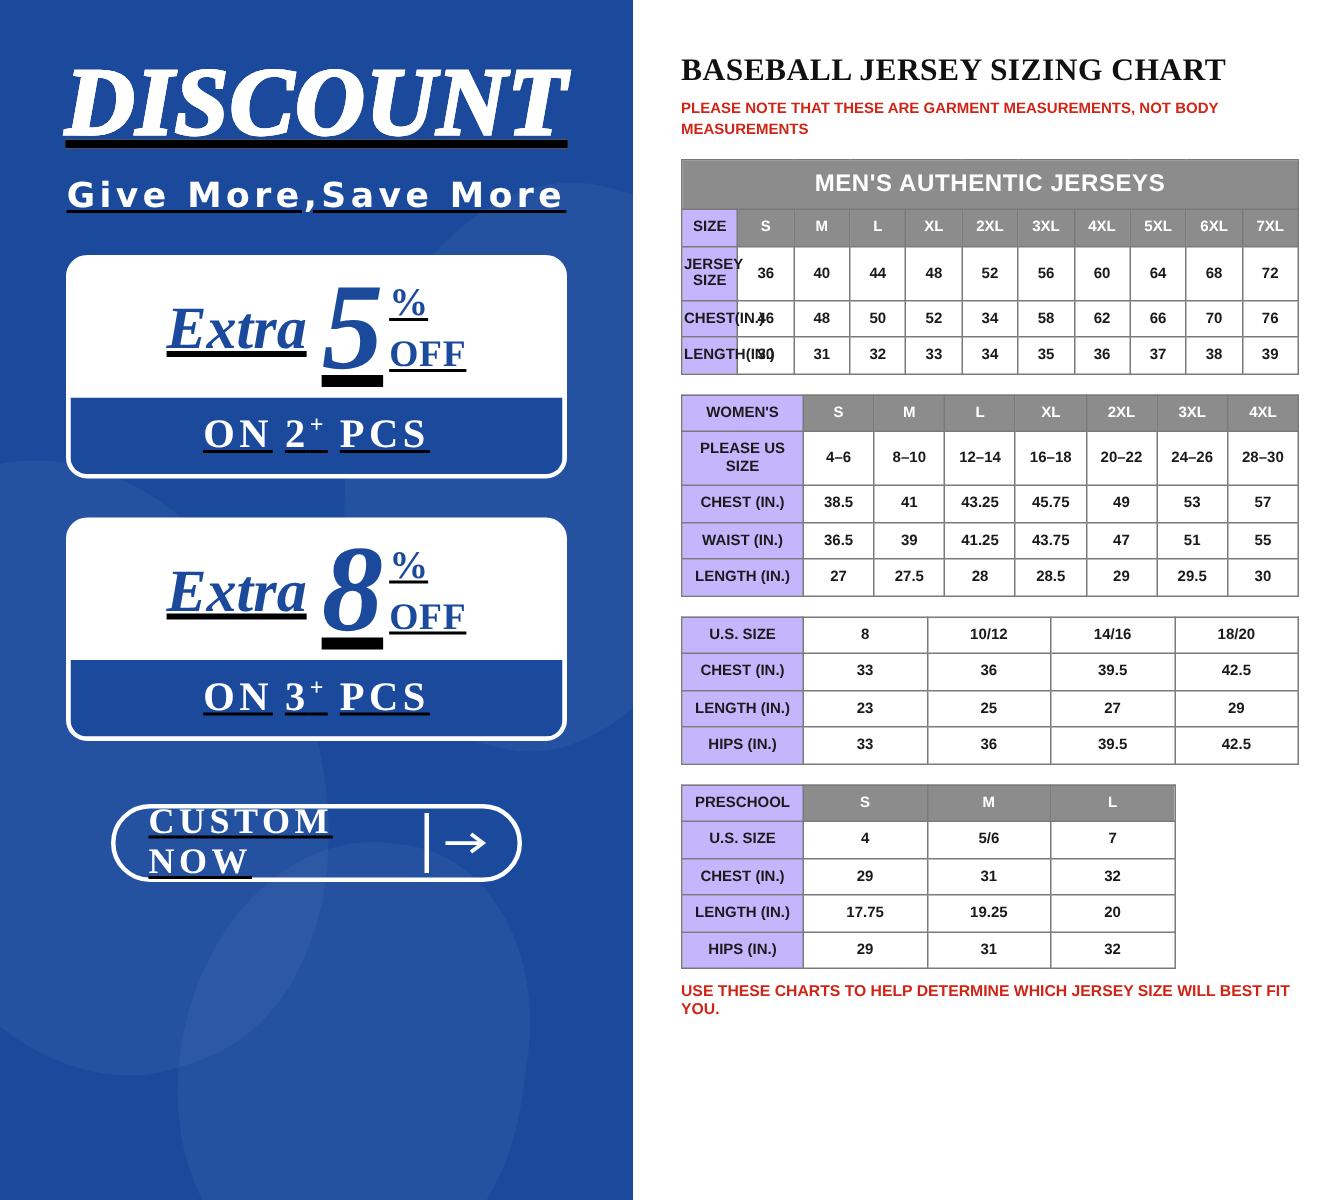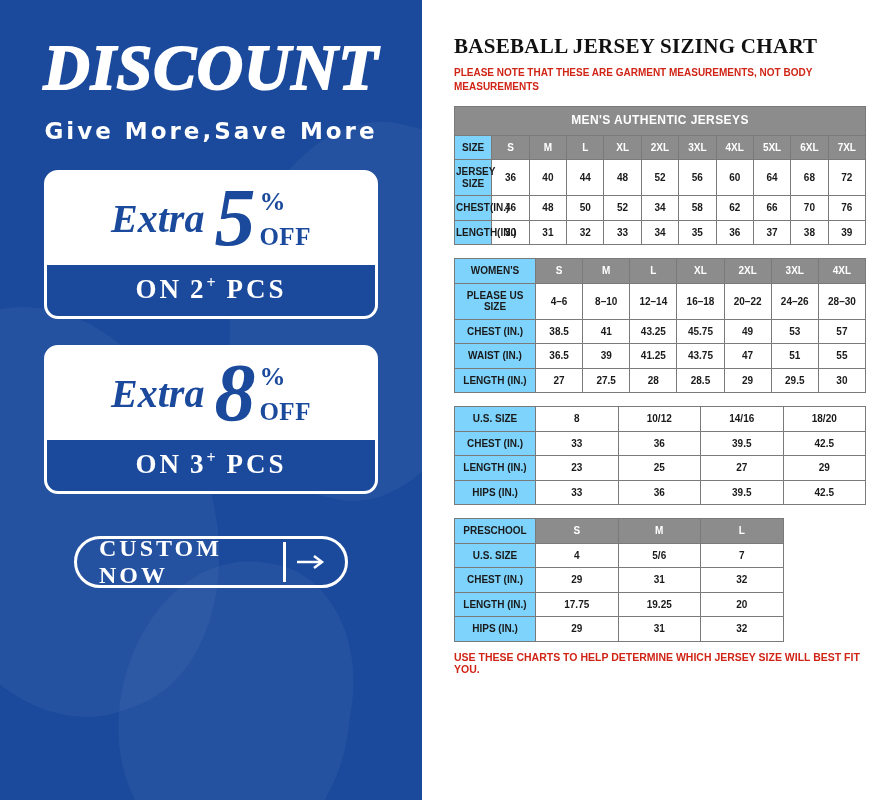--- a/index.html
+++ b/index.html
@@ -35,20 +35,21 @@
     background: rgba(255,255,255,0.045);
   }
   .promo-bg-1 { width: 300px; height: 420px; left: -90px; top: 300px; transform: rotate(-18deg); border-radius: 45% 55% 50% 50%; }
   .promo-bg-2 { width: 260px; height: 380px; right: -70px; top: 120px; transform: rotate(14deg); border-radius: 50% 50% 45% 55%; }
   .promo-bg-3 { width: 230px; height: 300px; left: 120px; bottom: -60px; transform: rotate(8deg); border-radius: 55% 45% 50% 50%; }
 
   .promo-inner {
     position: relative;
     z-index: 2;
     padding: 26px 30px 15px 30px;
+    text-decoration: underline;
   }
 
   .discount-title {
     font-family: "Liberation Serif", serif;
     font-weight: bold;
     font-style: italic;
     font-size: 64px;
     line-height: 1;
     color: #ffffff;
     letter-spacing: 1px;
@@ -222,30 +223,30 @@
     font-weight: bold;
     color: #1a1a1a;
     padding: 6px 1px;
     font-family: "Liberation Sans", sans-serif;
     background: #ffffff;
     line-height: 1.15;
   }
   table.size-table td.hdr-band {
     background: #8c8c8c;
     color: #ffffff;
-    font-size: 12px;
+    font-size: 16px;
     letter-spacing: 0.4px;
     padding: 7px 2px;
   }
   table.size-table td.hdr-cell {
     background: #8c8c8c;
     color: #ffffff;
   }
   table.size-table td.rowlabel {
-    background: #7dd3fc;
+    background: #c4b5fd;
     color: #1a1a1a;
   }
   table.size-table td.blank {
     border: none;
     background: #ffffff;
   }
   .tbl-mens td.rowlabel { width: 78px; }
   .tbl-womens td.rowlabel { width: 78px; }
   .tbl-boys td.rowlabel { width: 78px; }
   .tbl-pre td.rowlabel { width: 78px; }

